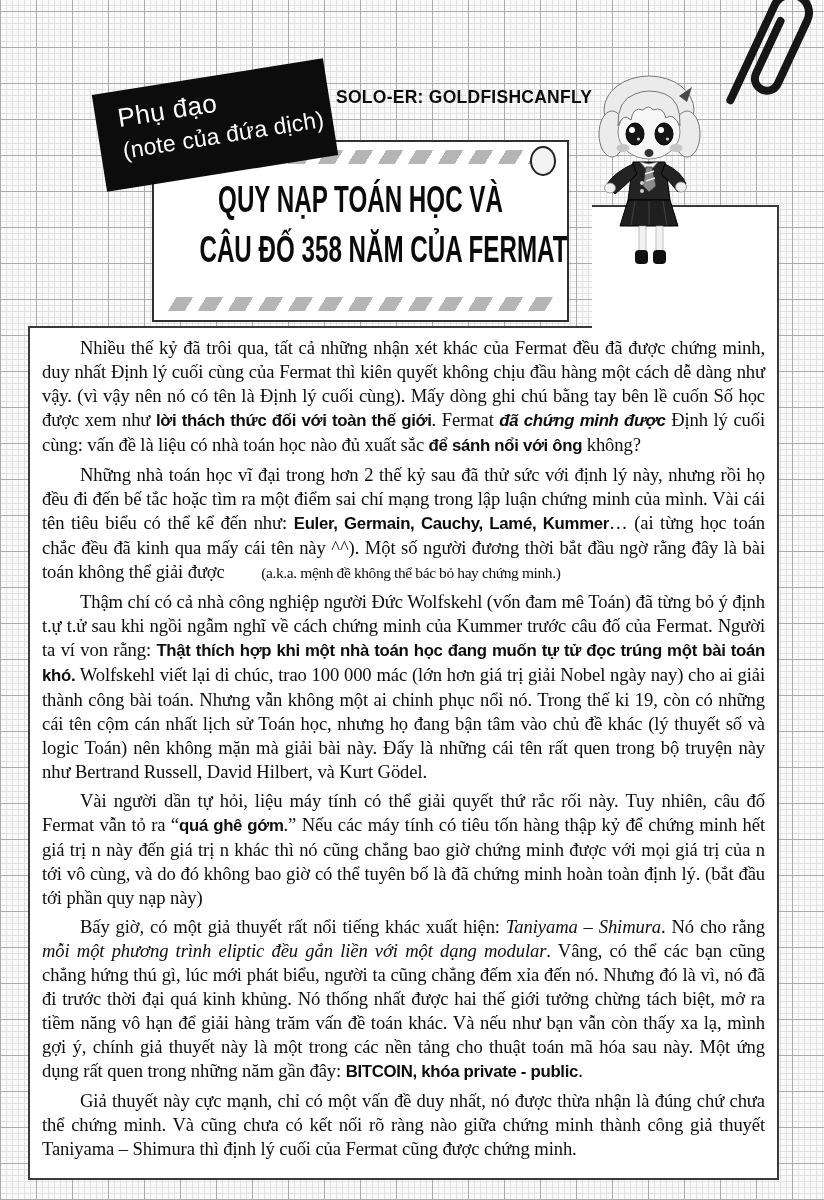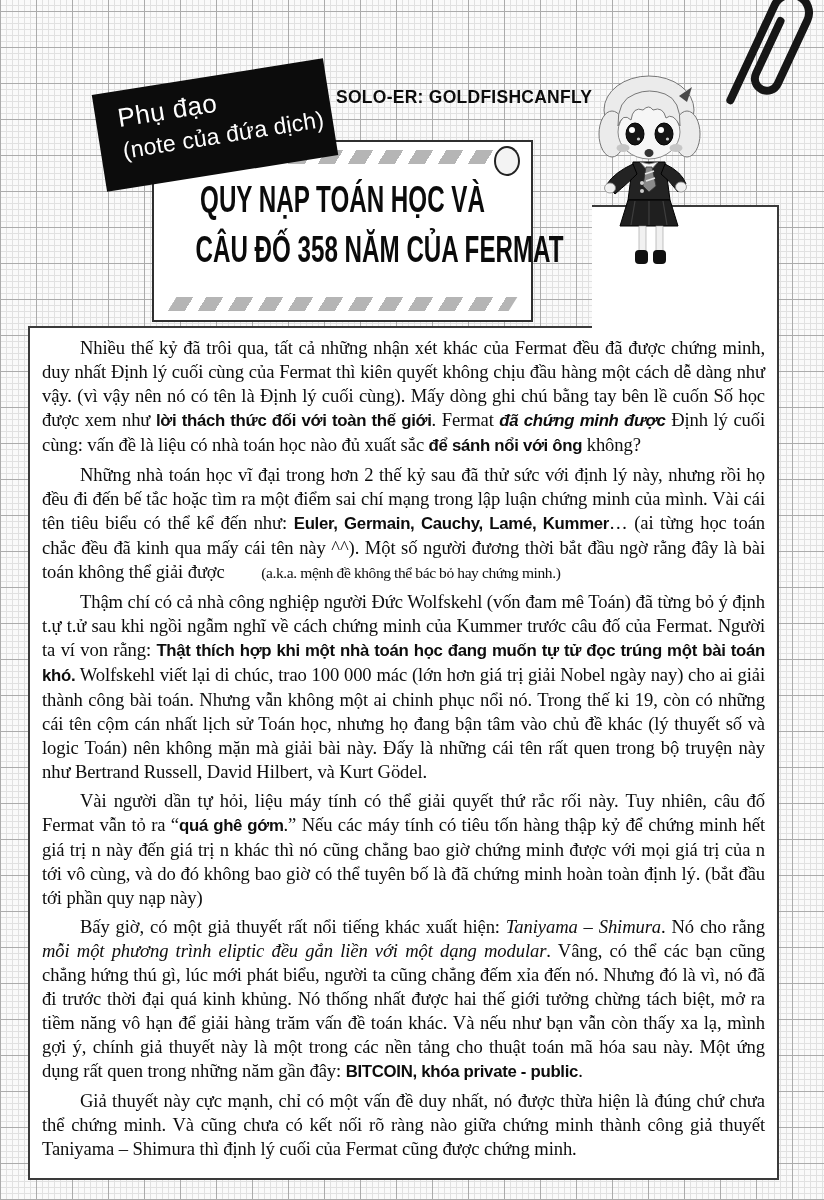--- a/index.html
+++ b/index.html
@@ -37,21 +37,21 @@
     letter-spacing:-0.1px;
   }
   .run-n{font-family:"Liberation Serif",serif;}
   .run-i{font-family:"Liberation Serif",serif;font-style:italic;}
   .run-b{font-family:"Liberation Sans",sans-serif;font-weight:700;font-size:16.8px;letter-spacing:-0.3px;}
   .run-bi{font-family:"Liberation Sans",sans-serif;font-weight:700;font-style:italic;font-size:16.8px;letter-spacing:-0.3px;}
   .run-s{font-family:"Liberation Serif",serif;font-size:15.5px;letter-spacing:-0.4px;margin-left:32px;}
 
   
   .title-card{
-    position:absolute;left:152px;top:140px;width:381px;height:182px;
+    position:absolute;left:152px;top:140px;width:417px;height:182px;
     background:#ffffff;border:2px solid #2f2f2f;box-sizing:border-box;z-index:4;
   }
   .stripe-row{
     height:14px;margin:0 18px;
     background:repeating-linear-gradient(90deg,#b5b5b5 0 17px,transparent 17px 30px);
     transform:skewX(-32deg);
   }
   .stripe-top{margin-top:8px;}
   .stripe-bottom{position:absolute;left:18px;right:18px;bottom:9px;margin:0;}
   .title-line{
@@ -96,21 +96,21 @@
 
   <div class="paper-patch"></div>
 
   <div class="note-sheet">
     <div>
         <p><span class="run-n">Nhiều thế kỷ đã trôi qua, tất cả những nhận xét khác của Fermat đều đã được chứng minh, duy nhất Định lý cuối cùng của Fermat thì kiên quyết không chịu đầu hàng một cách dễ dàng như vậy. (vì vậy nên nó có tên là Định lý cuối cùng). Mấy dòng ghi chú bằng tay bên lề cuốn Số học được xem như </span><span class="run-b">lời thách thức đối với toàn thế giới</span><span class="run-n">. Fermat </span><span class="run-bi">đã chứng minh được</span><span class="run-n"> Định lý cuối cùng: vấn đề là liệu có nhà toán học nào đủ xuất sắc </span><span class="run-b">để sánh nổi với ông</span><span class="run-n"> không?</span></p>
         <p><span class="run-n">Những nhà toán học vĩ đại trong hơn 2 thế kỷ sau đã thử sức với định lý này, nhưng rồi họ đều đi đến bế tắc hoặc tìm ra một điểm sai chí mạng trong lập luận chứng minh của mình. Vài cái tên tiêu biểu có thể kể đến như: </span><span class="run-b">Euler, Germain, Cauchy, Lamé, Kummer</span><span class="run-n">… (ai từng học toán chắc đều đã kinh qua mấy cái tên này ^^). Một số người đương thời bắt đầu ngờ rằng đây là bài toán không thể giải được </span><span class="run-s">(a.k.a. mệnh đề không thể bác bỏ hay chứng minh.)</span></p>
         <p><span class="run-n">Thậm chí có cả nhà công nghiệp người Đức Wolfskehl (vốn đam mê Toán) đã từng bỏ ý định t.ự t.ử sau khi ngồi ngẫm nghĩ về cách chứng minh của Kummer trước câu đố của Fermat. Người ta ví von rằng: </span><span class="run-b">Thật thích hợp khi một nhà toán học đang muốn tự tử đọc trúng một bài toán khó.</span><span class="run-n"> Wolfskehl viết lại di chúc, trao 100 000 mác (lớn hơn giá trị giải Nobel ngày nay) cho ai giải thành công bài toán. Nhưng vẫn không một ai chinh phục nổi nó. Trong thế ki 19, còn có những cái tên cộm cán nhất lịch sử Toán học, nhưng họ đang bận tâm vào chủ đề khác (lý thuyết số và logic Toán) nên không mặn mà giải bài này. Đấy là những cái tên rất quen trong bộ truyện này như Bertrand Russell, David Hilbert, và Kurt Gödel.</span></p>
         <p><span class="run-n">Vài người dần tự hỏi, liệu máy tính có thể giải quyết thứ rắc rối này. Tuy nhiên, câu đố Fermat vẫn tỏ ra “</span><span class="run-b">quá ghê gớm</span><span class="run-n">.” Nếu các máy tính có tiêu tốn hàng thập kỷ để chứng minh hết giá trị n này đến giá trị n khác thì nó cũng chẳng bao giờ chứng minh được với mọi giá trị của n tới vô cùng, và do đó không bao giờ có thể tuyên bố là đã chứng minh hoàn toàn định lý. (bắt đầu tới phần quy nạp này)</span></p>
         <p><span class="run-n">Bấy giờ, có một giả thuyết rất nổi tiếng khác xuất hiện: </span><span class="run-i">Taniyama – Shimura</span><span class="run-n">. Nó cho rằng </span><span class="run-i">mỗi một phương trình eliptic đều gắn liền với một dạng modular</span><span class="run-n">. Vâng, có thể các bạn cũng chẳng hứng thú gì, lúc mới phát biểu, người ta cũng chẳng đếm xỉa đến nó. Nhưng đó là vì, nó đã đi trước thời đại quá kinh khủng. Nó thống nhất được hai thế giới tưởng chừng tách biệt, mở ra tiềm năng vô hạn để giải hàng trăm vấn đề toán khác. Và nếu như bạn vẫn còn thấy xa lạ, mình gợi ý, chính giả thuyết này là một trong các nền tảng cho thuật toán mã hóa sau này. Một ứng dụng rất quen trong những năm gần đây: </span><span class="run-b">BITCOIN, khóa private - public</span><span class="run-n">.</span></p>
-        <p><span class="run-n">Giả thuyết này cực mạnh, chỉ có một vấn đề duy nhất, nó được thừa hiện là đúng chứ chưa thể chứng minh. Và cũng chưa có kết nối rõ ràng nào giữa chứng minh thành công giả thuyết Taniyama – Shimura thì định lý cuối của Fermat cũng được chứng minh.</span></p>
+        <p><span class="run-n">Giả thuyết này cực mạnh, chỉ có một vấn đề duy nhất, nó được thừa nhận là đúng chứ chưa thể chứng minh. Và cũng chưa có kết nối rõ ràng nào giữa chứng minh thành công giả thuyết Taniyama – Shimura thì định lý cuối của Fermat cũng được chứng minh.</span></p>
       </div>
   </div>
 
   <div class="title-card">
     <div class="stripe-row stripe-top"></div>
     <div class="title-line title-line1">QUY NẠP TOÁN HỌC VÀ</div>
     <div class="title-line title-line2">CÂU ĐỐ 358 NĂM CỦA FERMAT</div>
     <div class="stripe-row stripe-bottom"></div>
     <div class="tag-hole"></div>
   </div>

